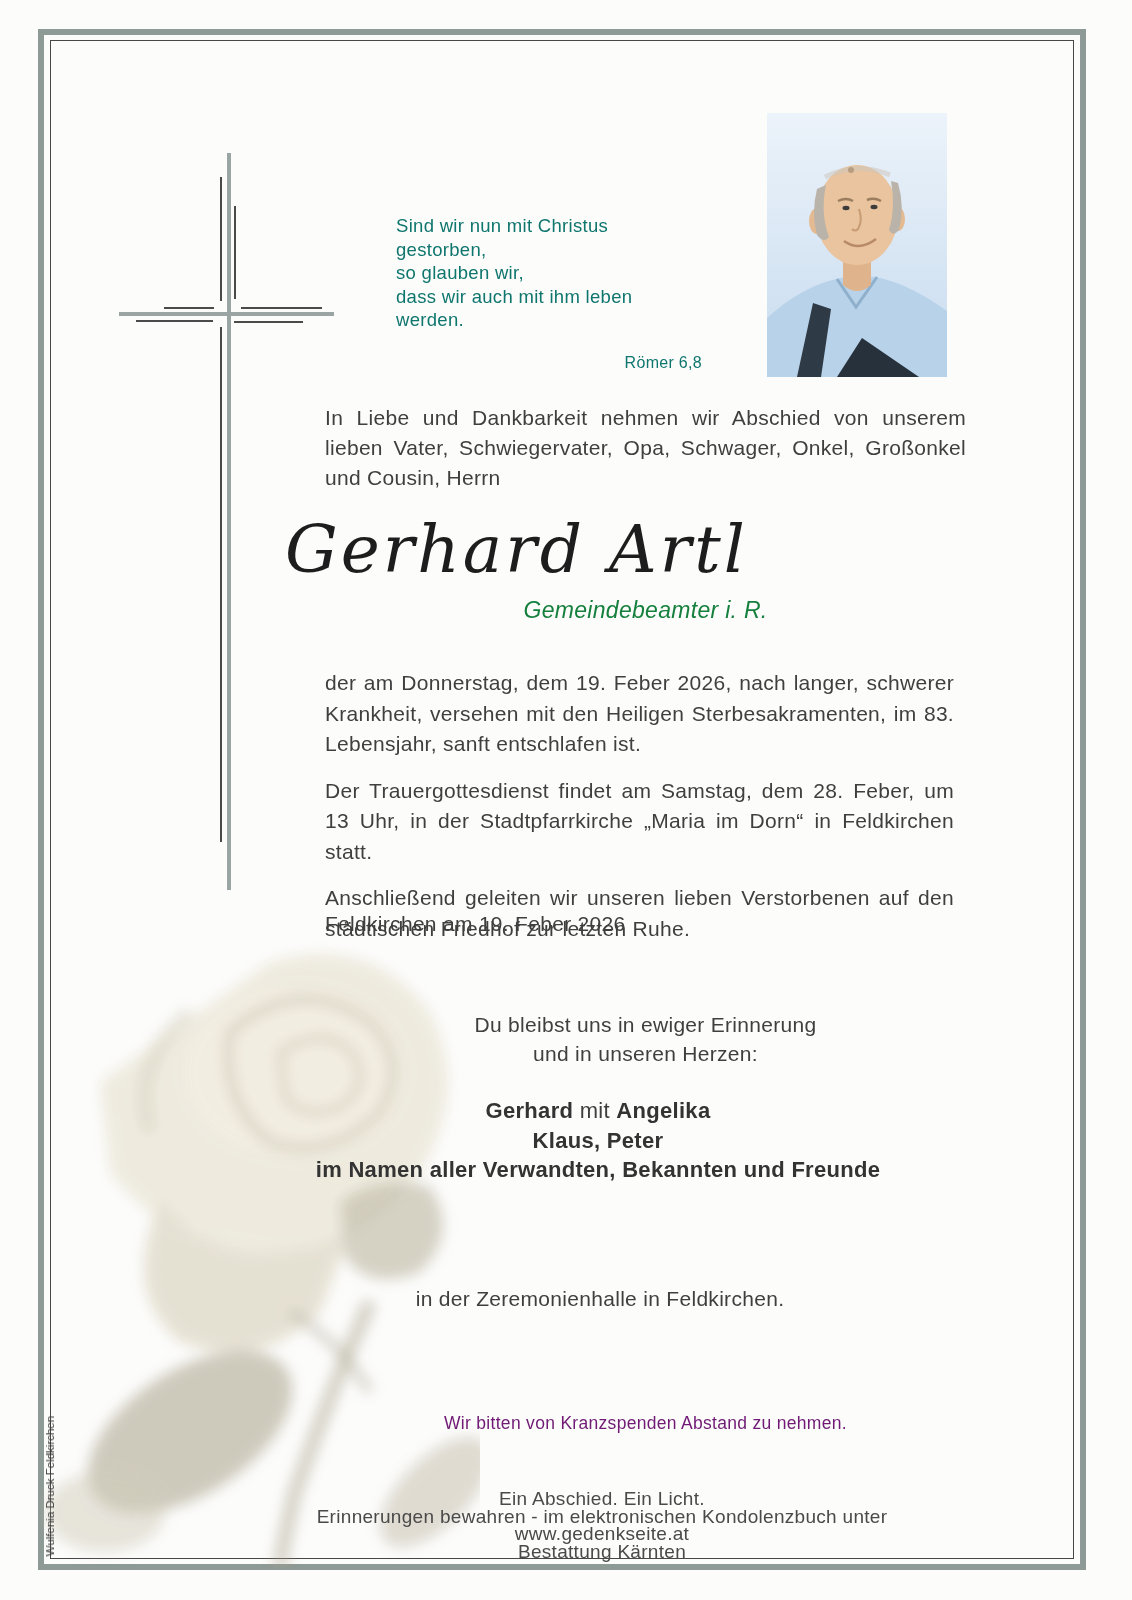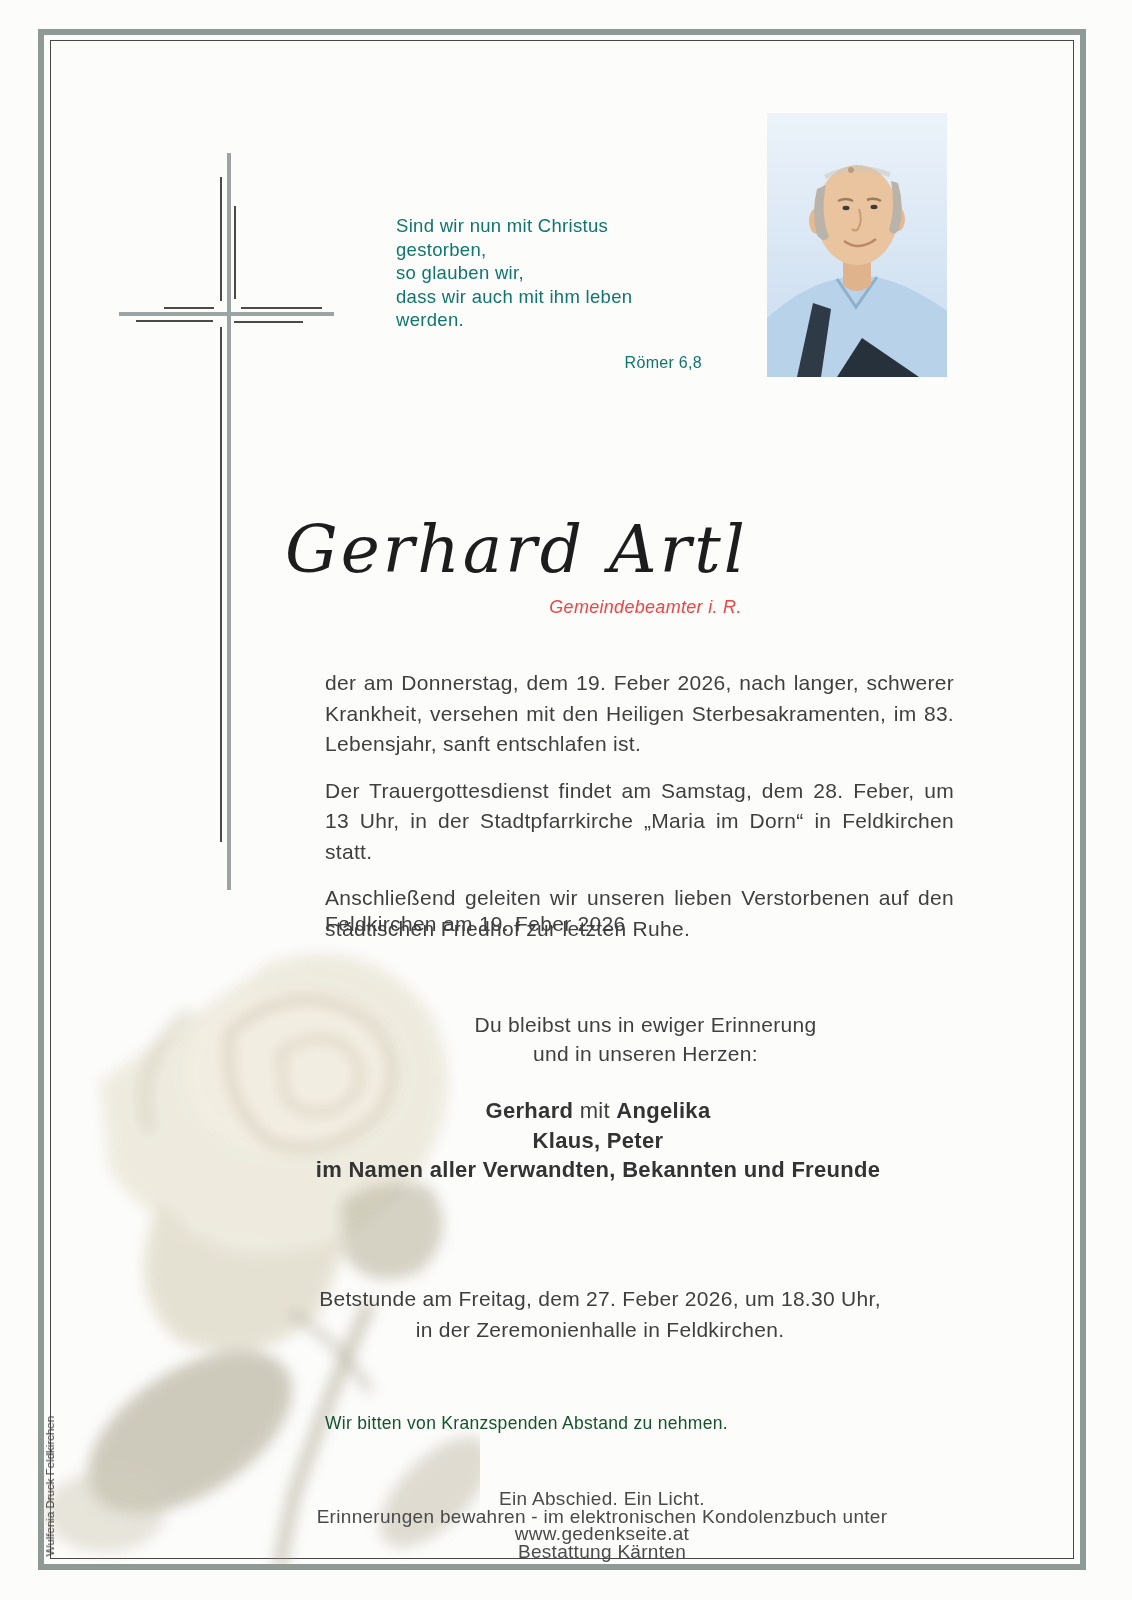--- a/index.html
+++ b/index.html
@@ -31,29 +31,29 @@
   .rose{position:absolute; left:40px; top:872px; width:440px; height:696px; z-index:1; opacity:.8;}
   
   .tb{position:absolute; z-index:4; letter-spacing:.3px;}
   .quote{left:396px; top:214px; width:306px; font-size:18.5px; line-height:23.5px; color:#0f766e;}
   .quote .src{text-align:right; font-size:16px; margin-top:19px;}
   .intro{left:325px; top:403px; width:641px; font-size:21px; line-height:30px; text-align:justify;}
   .name{left:285px; top:514px; width:720px; text-align:left;
     font-family:"DejaVu Serif", serif; font-style:italic; font-weight:normal;
     font-size:66px; letter-spacing:3px; color:#1d1d1d; line-height:1.1;}
   .subtitle{left:325px; top:597px; width:641px; text-align:center;
-    font-style:italic; font-size:18px; color:#ef4444;}
+    font-style:italic; font-size:23px; color:#15803d;}
   .bodyblock{left:325px; top:668px; width:641px; font-size:21px; line-height:30.5px;}
   .bodyblock p{margin:0 12px 16px 0; text-align:justify;}
   .dateline{left:325px; top:912px; width:641px; font-size:21px;}
   .remembrance{left:325px; top:1010px; width:641px; text-align:center; font-size:21px; line-height:29px;}
   .mourners{left:278px; top:1096px; width:640px; text-align:center; font-size:22px; line-height:29.5px;}
   .mourners b{font-weight:bold; color:#333;text-align:right;}
   .betstunde{left:280px; top:1283px; width:640px; text-align:center; font-size:21px; line-height:31px;}
-  .kranz{left:325px; top:1413px; width:641px; font-size:17.5px; color:#14532d;}
+  .kranz{left:325px; top:1413px; width:641px; text-align:center; font-size:17.5px; color:#701a75;}
   .footer{left:282px; top:1490px; width:640px; text-align:center; font-size:19px; line-height:17.5px; color:#4a4a4a;}
   .printer{position:absolute; left:44px; bottom:44px; z-index:5;
     writing-mode:vertical-rl; transform:rotate(180deg);
     font-size:11.5px; letter-spacacing:.5px; color:#3a3a3a;}
 </style>
 </head>
 <body>
 
 <div class="card">
 
@@ -122,20 +122,21 @@
     <path d="M77 128 Q92 139 109 126" fill="none" stroke="#b98a68" stroke-width="2.5"></path>
   </svg>
 
   <div class="tb quote">
     <div>Sind wir nun mit Christus gestorben,</div>
     <div>so glauben wir,</div>
     <div>dass wir auch mit ihm leben werden.</div>
     <div class="src">Römer 6,8</div>
   </div>
 
+  <div class="tb intro">In Liebe und Dankbarkeit nehmen wir Abschied von unserem lieben Vater, Schwiegervater, Opa, Schwager, Onkel, Großonkel und Cousin, Herrn</div>
 
   <div class="tb name">Gerhard Artl</div>
   <div class="tb subtitle">Gemeindebeamter i. R.</div>
 
   <div class="tb bodyblock">
     <p>der am Donnerstag, dem 19. Feber 2026, nach langer, schwerer Krankheit, versehen mit den Heiligen Sterbesakramenten, im 83. Lebensjahr, sanft entschlafen ist.</p>
     <p>Der Trauergottesdienst findet am Samstag, dem 28. Feber, um 13 Uhr, in der Stadtpfarrkirche „Maria im Dorn“ in Feldkirchen statt.</p>
     <p>Anschließend geleiten wir unseren lieben Verstorbenen auf den städtischen Friedhof zur letzten Ruhe.</p>
   </div>
 
@@ -146,21 +147,20 @@
     <div>und in unseren Herzen:</div>
   </div>
 
   <div class="tb mourners">
     <div><b>Gerhard</b> <span>mit</span> <b>Angelika</b></div>
     <div><b>Klaus, Peter</b></div>
     <div><b>im Namen aller Verwandten, Bekannten und Freunde</b></div>
   </div>
 
   <div class="tb betstunde">
-    <div>Betstunde am Freitag, dem 27. Feber 2026, um 18.30 Uhr,</div>
     <div>in der Zeremonienhalle in Feldkirchen.</div>
   </div>
 
   <div class="tb kranz">Wir bitten von Kranzspenden Abstand zu nehmen.</div>
 
   <div class="tb footer">
     <div>Ein Abschied. Ein Licht.</div>
     <div>Erinnerungen bewahren - im elektronischen Kondolenzbuch unter www.gedenkseite.at</div>
     <div>Bestattung Kärnten</div>
   </div>

